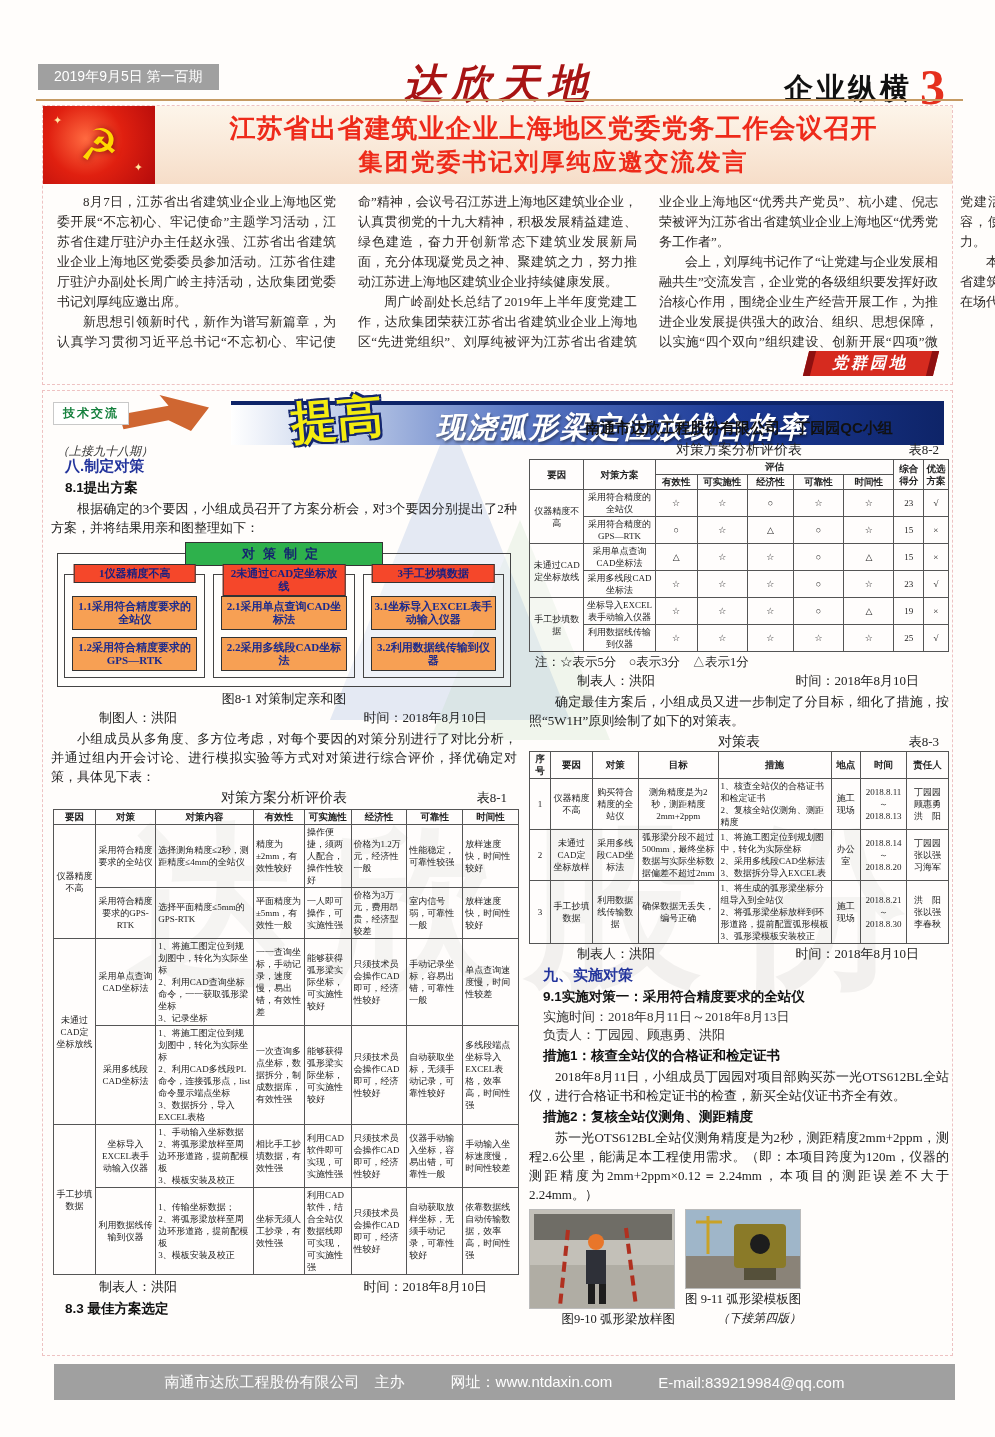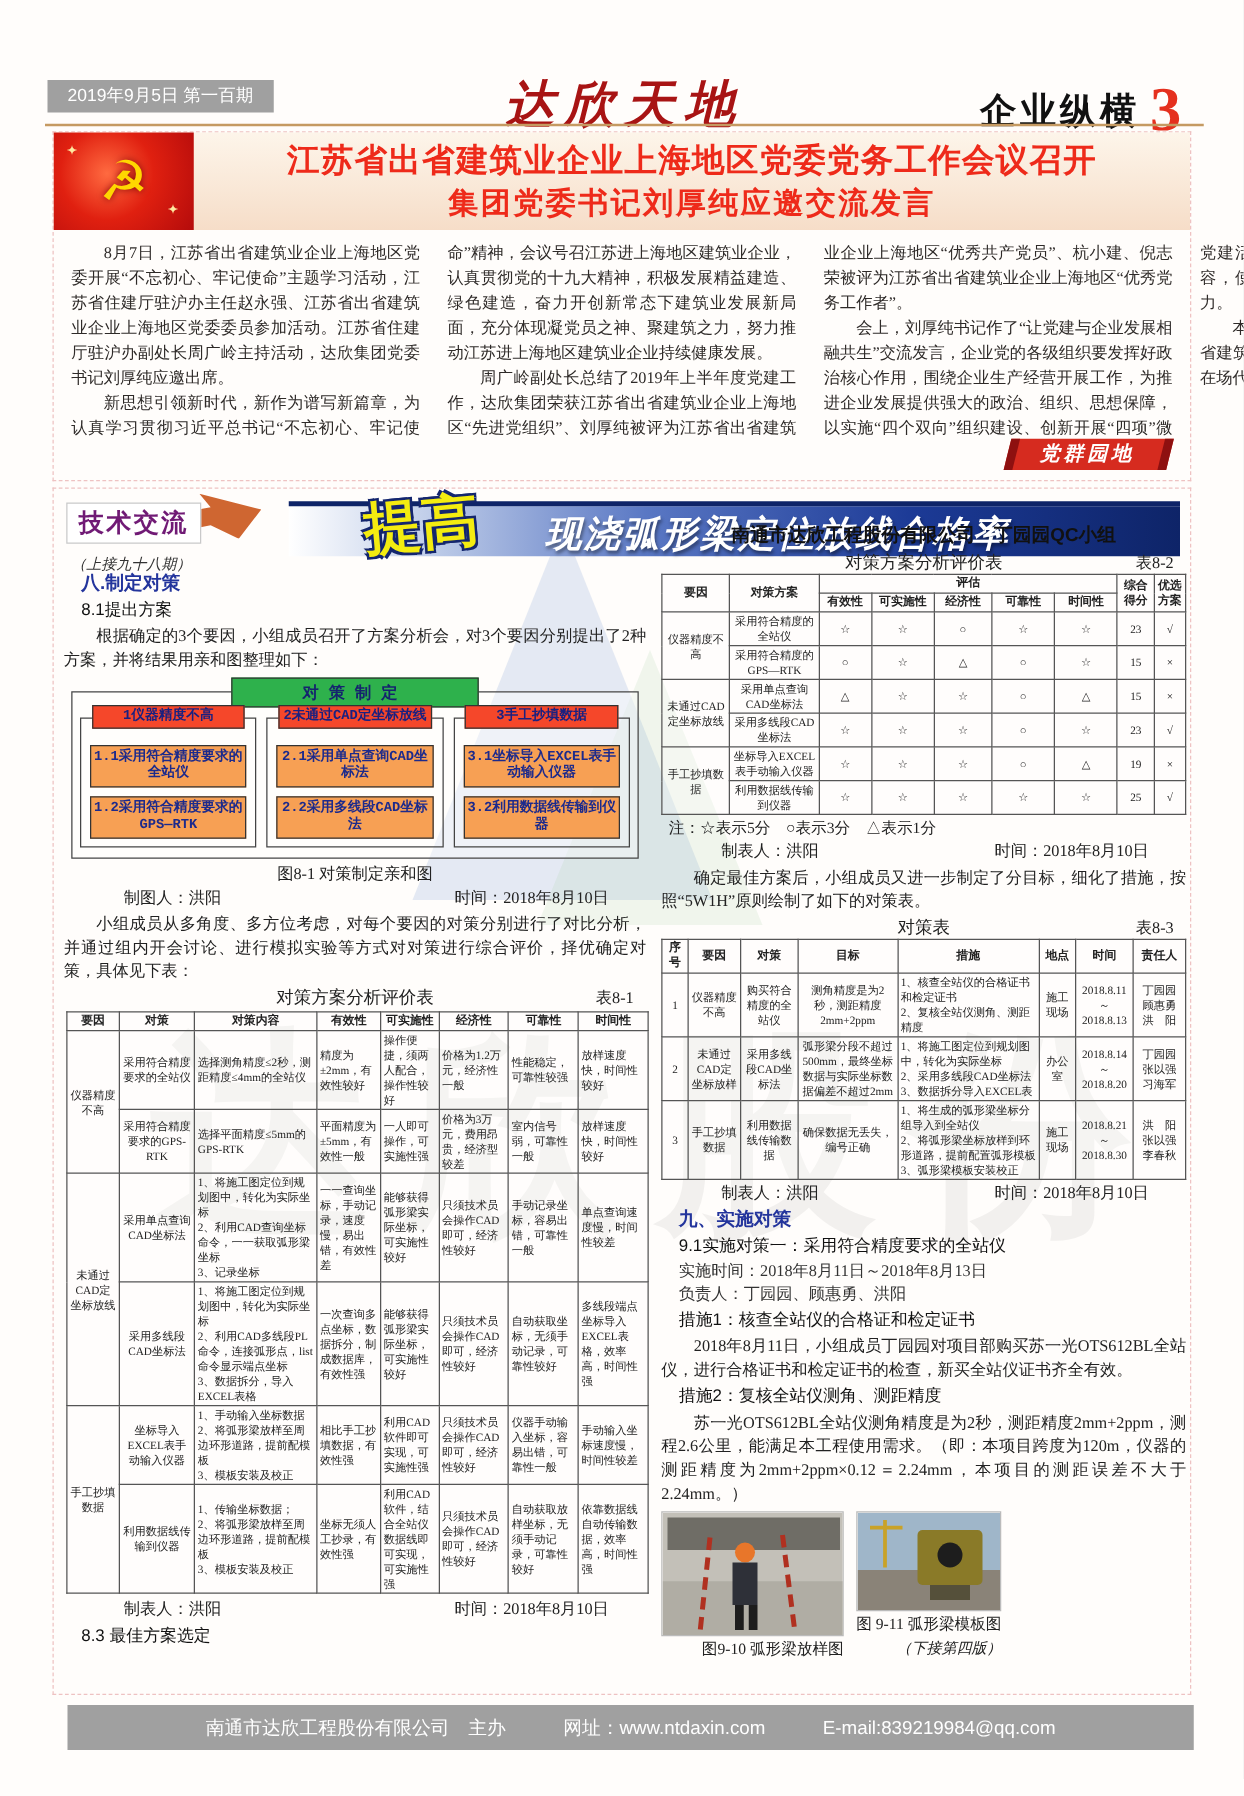--- a/index.html
+++ b/index.html
@@ -47,51 +47,51 @@
               letter-spacing:3px; padding:2px 20px; transform:skewX(-14deg);
               border-left:7px solid #8e1010; border-right:7px solid #8e1010; }
 
   
   .tech { position:absolute; left:42px; top:390px; width:911px; height:966px;
           border:1px dashed #eec2c2; z-index:2; }
   .tech-badge-wrap { position:absolute; left:10px; top:4px; width:150px; height:40px; }
   .tech-arrow { position:absolute; left:66px; top:0; width:90px; height:36px; background:#cf6631;
                 clip-path:polygon(0 55%, 55% 30%, 45% 0, 100% 35%, 80% 100%, 55% 70%, 5% 95%); }
   .tech-badge-text { position:absolute; left:0; top:7px; background:#fff; border:1px solid #c9c9c9;
-                     color:#701a75; font-family:"Liberation Sans", sans-serif; font-weight:bold;
-                     font-size:20px; letter-spacing:2px; padding:2px 9px; }
+                     color:#15803d; font-family:"Liberation Sans", sans-serif; font-weight:bold;
+                     font-size:12px; letter-spacing:2px; padding:2px 9px; }
   .tech-banner { position:absolute; left:188px; top:10px; right:8px; height:44px;
                  background:linear-gradient(90deg,#ffffff 0%,#c3d0ea 15%,#5a78c4 40%,#1c3a96 70%,#0e2468 100%);
                  border-top:4px solid #0e2468; }
   .tech-prefix { position:absolute; left:60px; top:-16px; font-family:"Liberation Sans", sans-serif;
                  font-size:46px; font-weight:bold; color:#f4ec10; transform:rotate(-5deg);
                  text-shadow:2px 2px 0 #14266e, -2px -2px 0 #14266e, 2px -2px 0 #14266e, -2px 2px 0 #14266e; }
   .tech-main { position:absolute; left:205px; top:3px; font-family:"Liberation Sans", sans-serif;
                font-size:29px; font-weight:bold; font-style:italic; color:#fff; letter-spacing:2px;
                text-shadow:1px 2px 3px rgba(0,0,0,0.45); white-space:nowrap; }
   .continued-from { position:absolute; left:14px; top:52px; font-size:12px; color:#333; font-style:italic; }
 
   .col-left  { position:absolute; left:8px;  top:64px; width:466px; }
   .col-right { position:absolute; left:486px; top:28px; width:420px; }
   .tech-byline { text-align:center; font-family:"Liberation Sans", sans-serif; font-weight:bold;
                  font-size:15px; color:#111; margin-bottom:2px; }
 
   .h-blue { color:#23349c; font-weight:bold; font-size:15px; font-family:"Liberation Sans", sans-serif;
             margin:2px 0 2px 14px; }
-  .h-bold { font-weight:normal; font-size:13.5px; font-family:"Liberation Sans", sans-serif;
+  .h-bold { font-weight:bold; font-size:13.5px; font-family:"Liberation Sans", sans-serif;
             margin:3px 0 2px 14px; color:#111; }
   .para { font-size:13px; line-height:19px; text-align:justify; text-indent:2em; color:#222; margin:1px 0; }
   .line-plain { font-size:13px; line-height:18px; color:#333; margin-left:14px; }
 
   
   .chart { position:relative; border:1px solid #444; margin:16px 6px 2px 6px; padding:20px 6px 8px 6px; background:rgba(255,255,255,0.4); }
   .chart-root { position:absolute; top:-12px; left:50%; transform:translateX(-50%);
                 background:#2eb14c; border:1px solid #333; color:#15246e; font-weight:bold;
                 font-size:13px; letter-spacing:8px; padding:2px 56px; white-space:nowrap; }
-  .chart-groups { display:flex; gap:8px;font-family:Liberation Mono, monospace; }
+  .chart-groups { display:flex; gap:8px; }
   .chart-group { position:relative; border:1px solid #444; flex:1; padding:14px 5px 6px 5px; }
   .chart-head { position:absolute; top:-11px; left:50%; transform:translateX(-50%); width:88%;
                 background:#f5472a; border:1px solid #333; color:#1a2080; font-weight:bold;
                 font-size:11px; text-align:center; padding:2px 2px; line-height:13px; }
   .chart-item { background:#f7a054; border:1px solid #333; color:#1c2a8c; font-weight:bold;
                 font-size:11px; line-height:13px; text-align:center; padding:3px 2px; margin:7px 2px 0 2px; }
   .fig-caption { text-align:center; font-size:13px; margin-top:3px; }
   .credits { display:flex; justify-content:space-between; font-size:13px; padding:1px 30px 1px 48px; }
 
   

